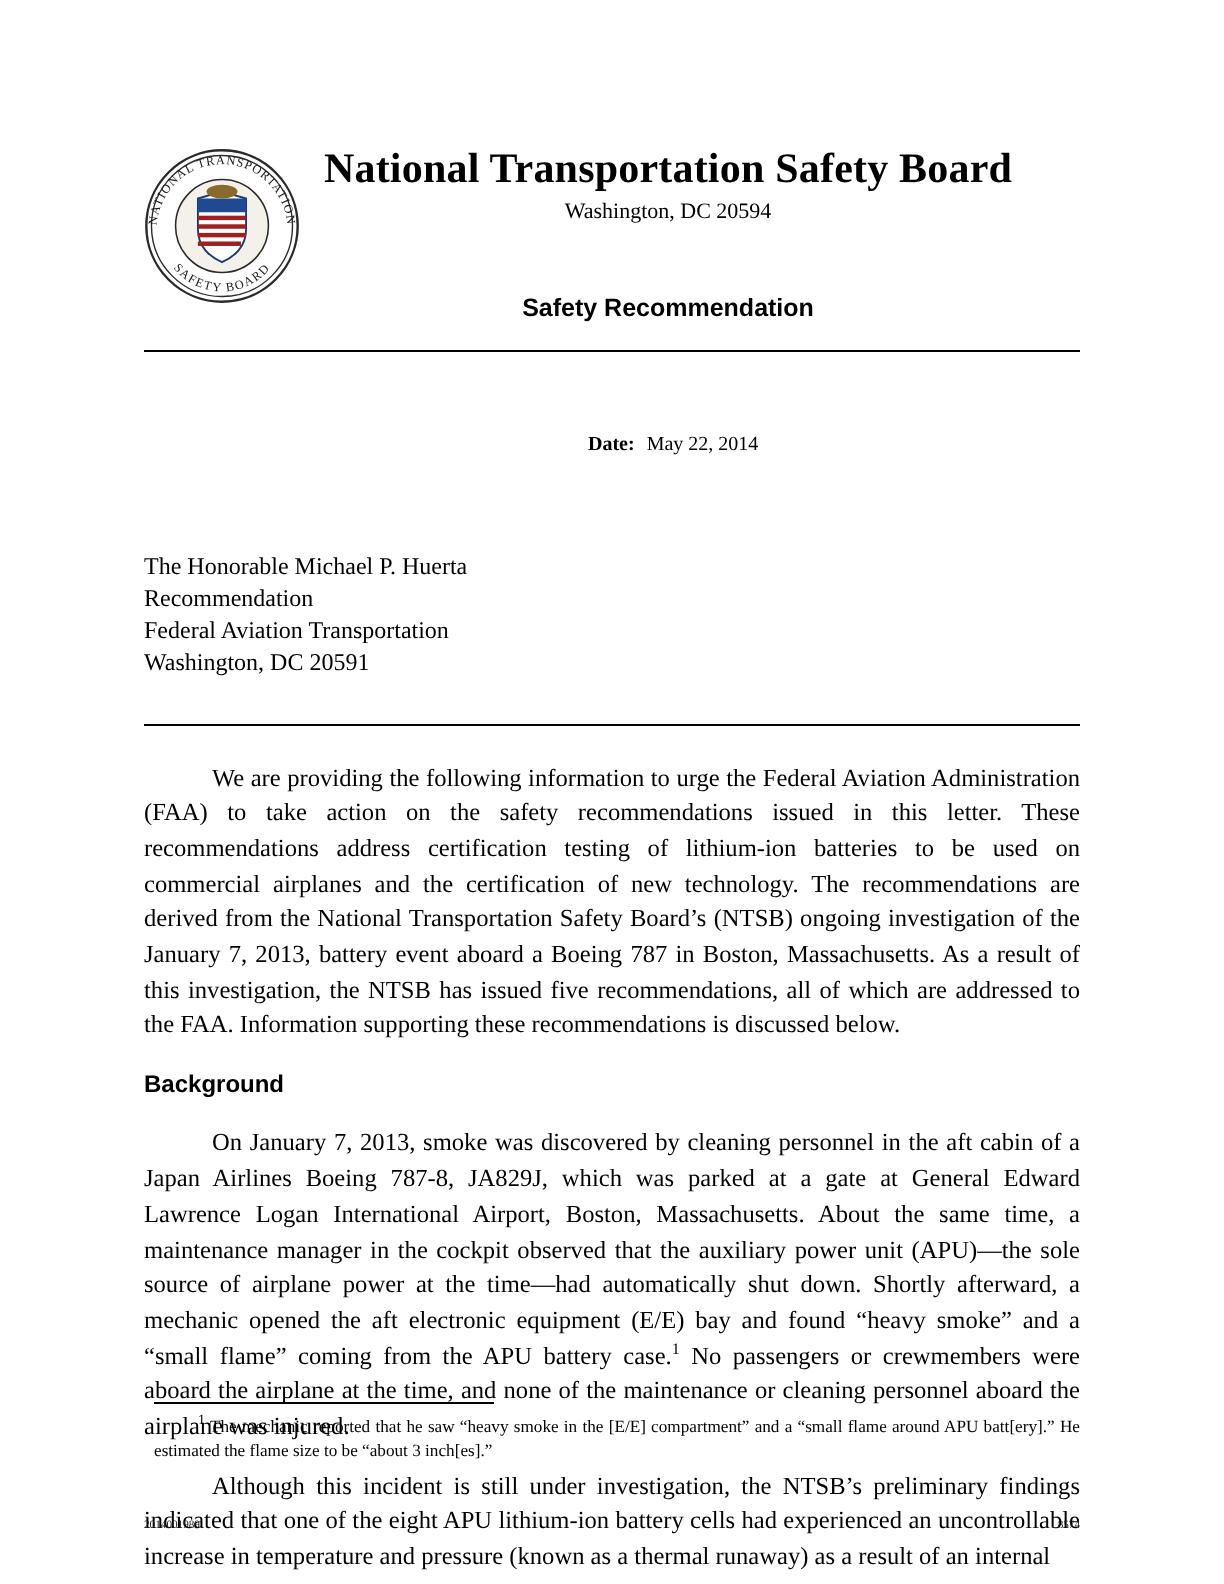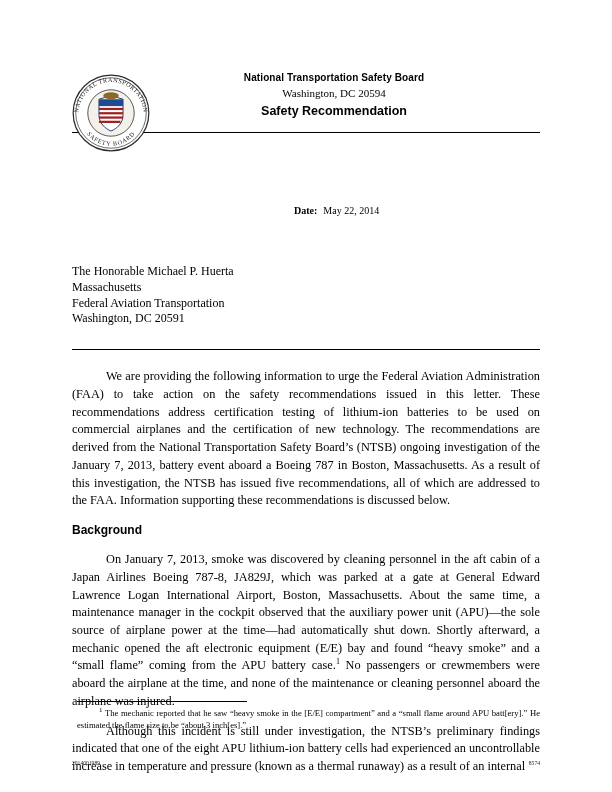--- a/index.html
+++ b/index.html
@@ -34,36 +34,36 @@
     left: -4px;
     top: 70px;
     width: 86px;
     height: 86px;
   }
   .header-text {
     text-align: center;
     padding-left: 56px;
   }
   .org-name {
-    font-family: Liberation Sans, sans-serif;
-    font-weight: bold;
-    font-size: 10px;
+    font-family: Liberation Serif, serif;
+    font-weight: bold;
+    font-size: 21px;
     letter-spacing: 0.1px;
     line-height: 1.2;
   }
   .org-city {
     font-family: Liberation Serif, serif;
     font-size: 11px;
     margin-top: 3px;
   }
   .doc-type {
     font-family: "Liberation Sans", sans-serif;
     font-weight: bold;
     font-size: 12.5px;
-    margin-top: 5px;
+    margin-top: 35px;
     text-align: center;
   }
   .rule {
     border: none;
     border-top: 1px solid #000;
     margin: 14px 0 0 0;
     height: 0;
   }
   .rule-thin {
     border: none;
@@ -200,21 +200,21 @@
   </div>
 
   <div class="date-block">
     <div class="date-row">
       <span class="lbl">Date:</span><span class="val">May 22, 2014</span>
     </div>
   </div>
 
   <div class="addressee">
     <div>The Honorable Michael P. Huerta</div>
-    <div>Massachusetts</div>
+    <div>Recommendation</div>
     <div>Federal Aviation Transportation</div>
     <div>Washington, DC 20591</div>
   </div>
 
   <hr class="rule-thin">
 
   <div class="body-text">
     <p>We are providing the following information to urge the Federal Aviation Administration (FAA) to take action on the safety recommendations issued in this letter. These recommendations address certification testing of lithium-ion batteries to be used on commercial airplanes and the certification of new technology. The recommendations are derived from the National Transportation Safety Board’s (NTSB) ongoing investigation of the January 7, 2013, battery event aboard a Boeing 787 in Boston, Massachusetts. As a result of this investigation, the NTSB has issued five recommendations, all of which are addressed to the FAA. Information supporting these recommendations is discussed below.</p>
 
     <div class="section-head">Background</div>

